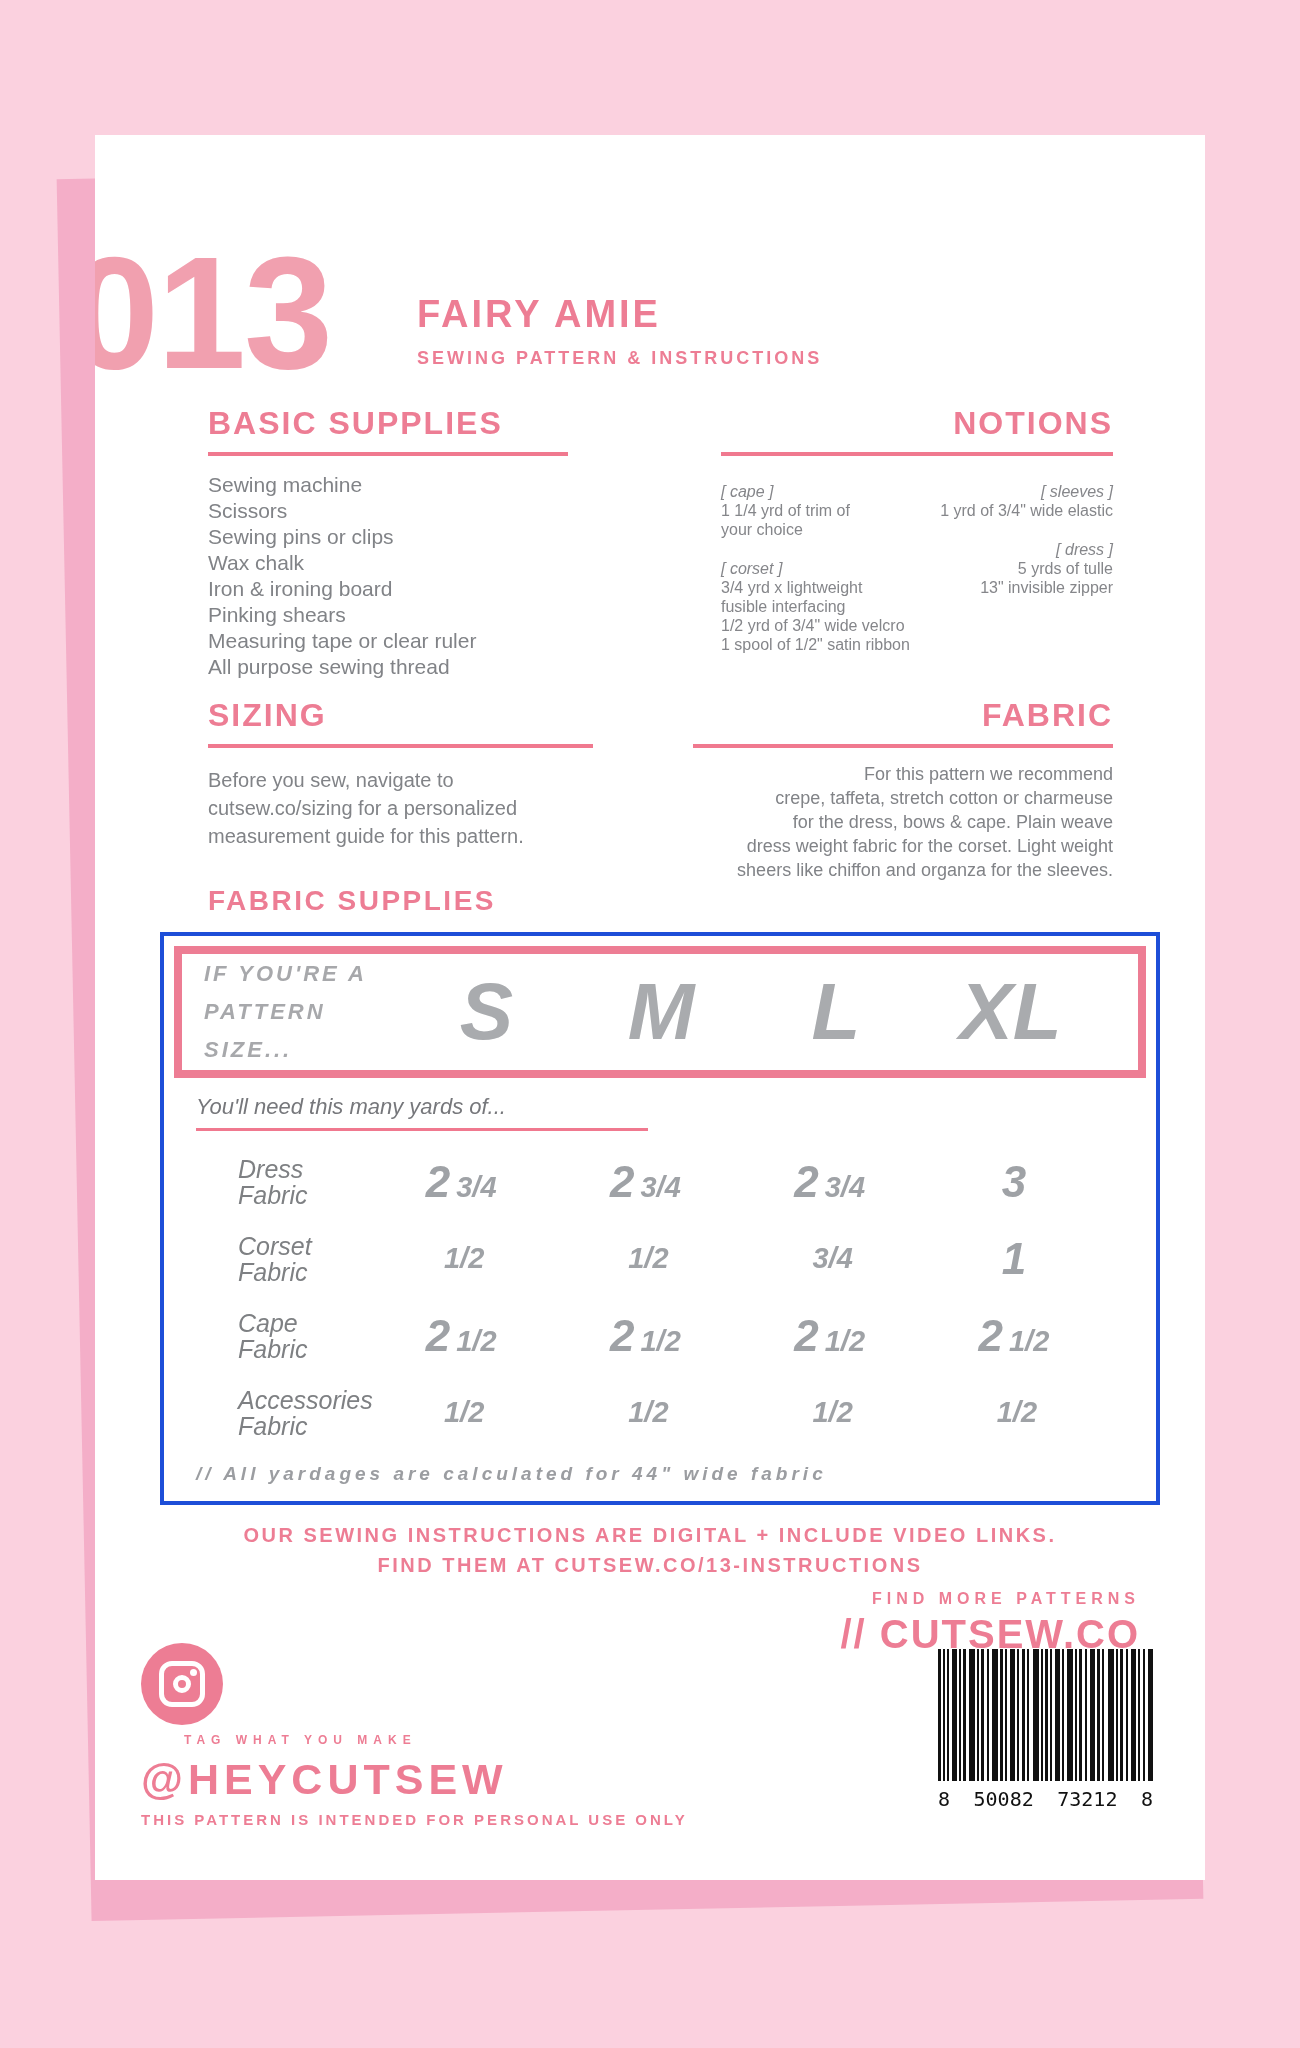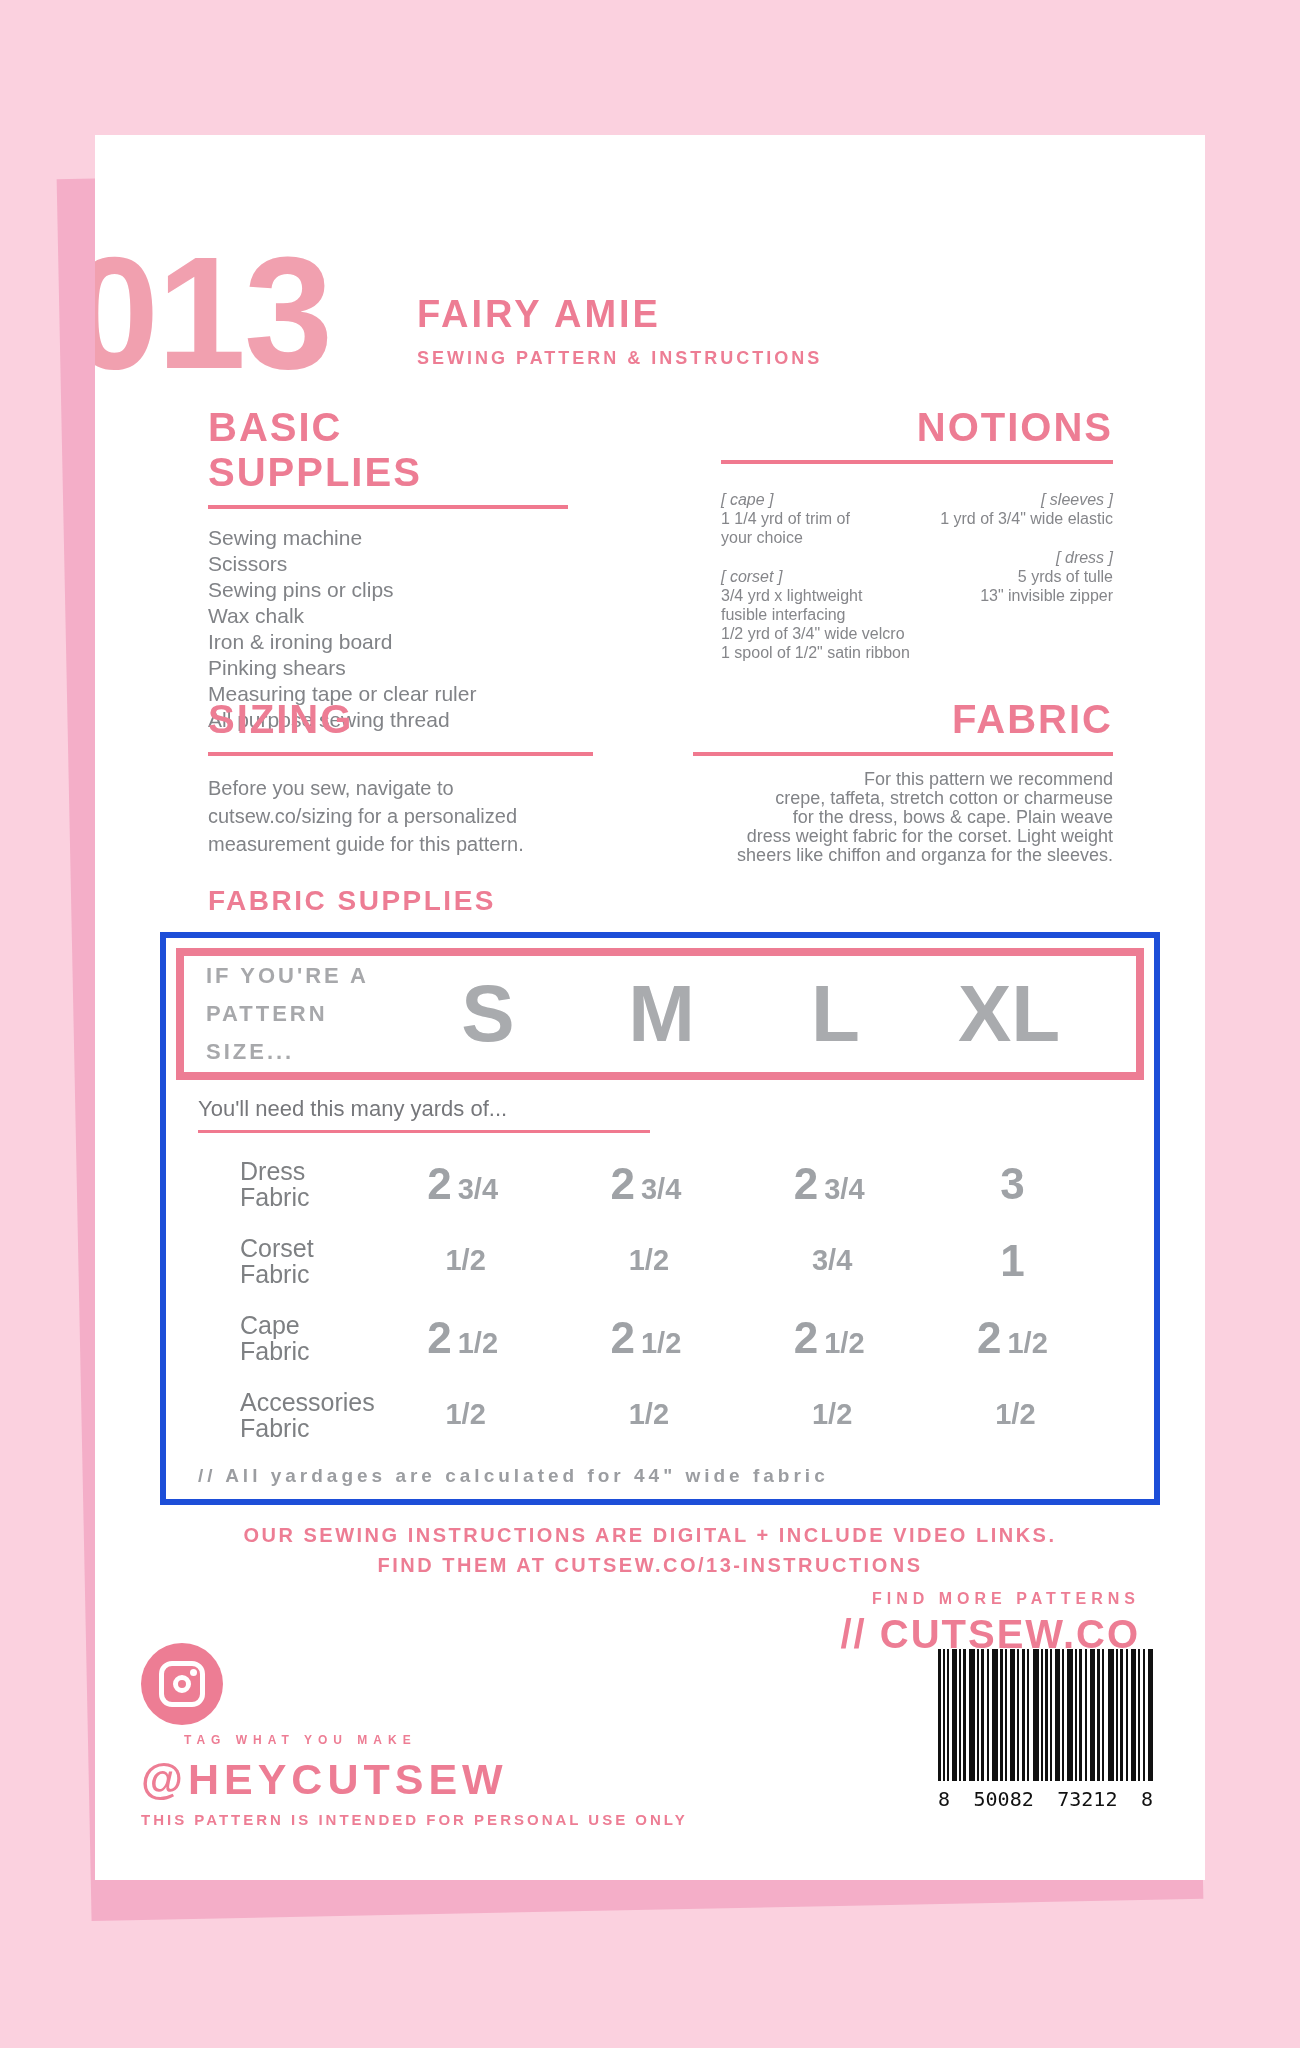--- a/index.html
+++ b/index.html
@@ -14,44 +14,44 @@
 
   .abs { position:absolute; }
 
   .num013 { left:-25px; top:98px; font-size:160px; font-weight:bold; line-height:1;
     letter-spacing:-2px; color:#f1a0af; }
 
   .title-block { left:322px; top:158px; color:#ed7d94; }
   .title-main { font-size:38px; font-weight:bold; letter-spacing:3px; }
   .title-sub  { font-size:18px; font-weight:bold; letter-spacing:3px; margin-top:12px; }
 
-  .section-h { font-size:40px; font-weight:bold; letter-spacing:2px; color:#ed7d94; }
+  .section-h { font-size:32px; font-weight:bold; letter-spacing:2px; color:#ed7d94; }
   .rule { height:4px; background:#f0798f; margin-top:10px; }
 
   .basic { left:113px; top:270px; width:360px; }
   .supply-list { margin-top:16px; font-size:21px; line-height:26px; color:#818387; }
 
   .notions { right:92px; top:270px; width:392px; }
   .notions .section-h { text-align:right; }
   .notions-grid { display:flex; justify-content:space-between; margin-top:26px;
     font-size:16px; line-height:19px; color:#85868a; }
   .ncol-right { text-align:right; }
   .ngroup-label { font-style:italic; }
   .ngroup + .ngroup { margin-top:20px; }
 
   .sizing { left:113px; top:562px; width:385px; }
   .sizing-text { margin-top:18px; font-size:20px; line-height:28px; color:#818387; white-space:pre-line; }
 
   .fabricsec { right:92px; top:562px; width:420px; text-align:right; }
-  .fabric-text { margin-top:14px; font-size:18px; line-height:19px; color:#818387; white-space:pre-line; }
+  .fabric-text { margin-top:14px; font-size:18px; line-height:24px; color:#818387; white-space:pre-line; }
 
   .fs-heading { left:77px; top:750px; font-size:28px; font-weight:bold; letter-spacing:2.5px; color:#ed7d94;margin-left:36px; }
 
   .supply-table { left:65px; top:797px; width:1000px; height:573px;
-    border:6px solid #1d4ed8; padding:10px; background:#fff; }
+    border:4px solid #1d4ed8; padding:10px; background:#fff;font-style:italic; }
   .st-header { border:8px solid #ed7d94; height:132px; display:grid;
     grid-template-columns:195px 1fr 1fr 1fr 1fr; align-items:center; padding:0 40px 0 22px; }
   .header-label { font-size:22px; font-weight:bold; letter-spacing:3px; line-height:38px;
     color:#a7a8ab; white-space:pre-line; }
   .size-letter { font-size:80px; font-weight:bold; color:#a9abae; text-align:center; }
 
   .st-body { padding:16px 0 0 22px; }
   .yards-label { font-size:22px; color:#76777b; }
   .yards-rule { width:452px; height:3px; background:#f0798f; margin-top:8px; }
   .st-rows { margin-top:12px; padding-right:40px; }

